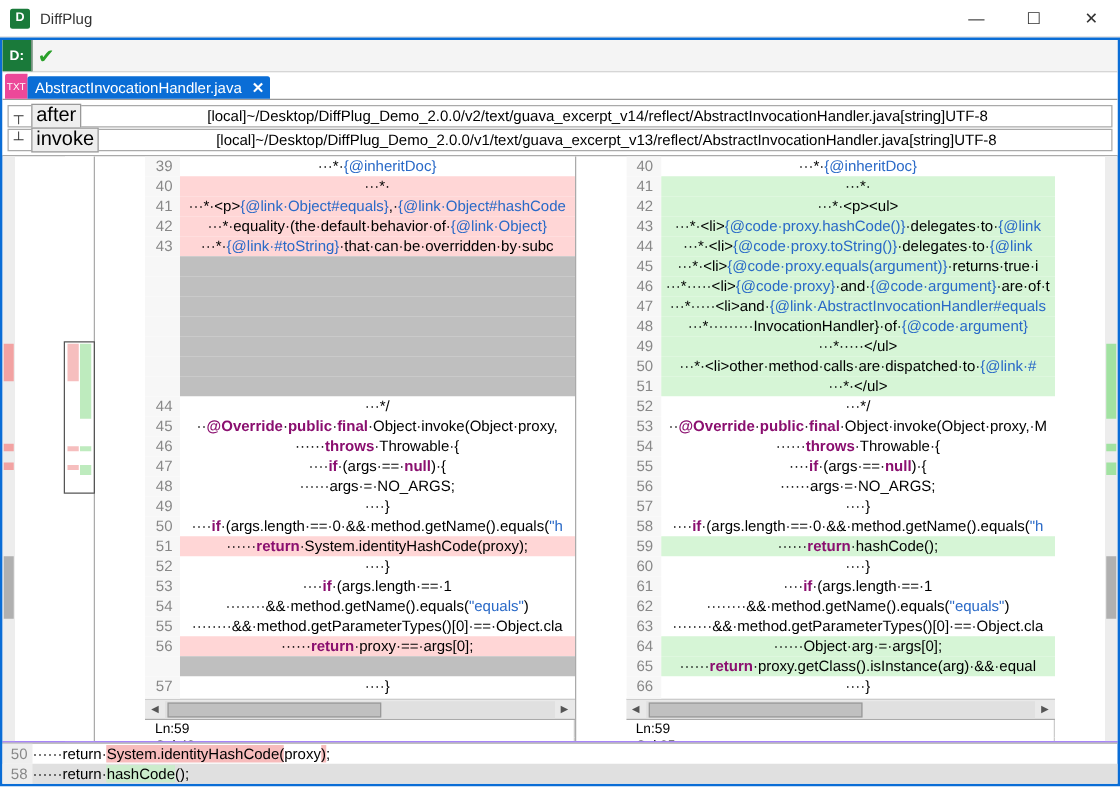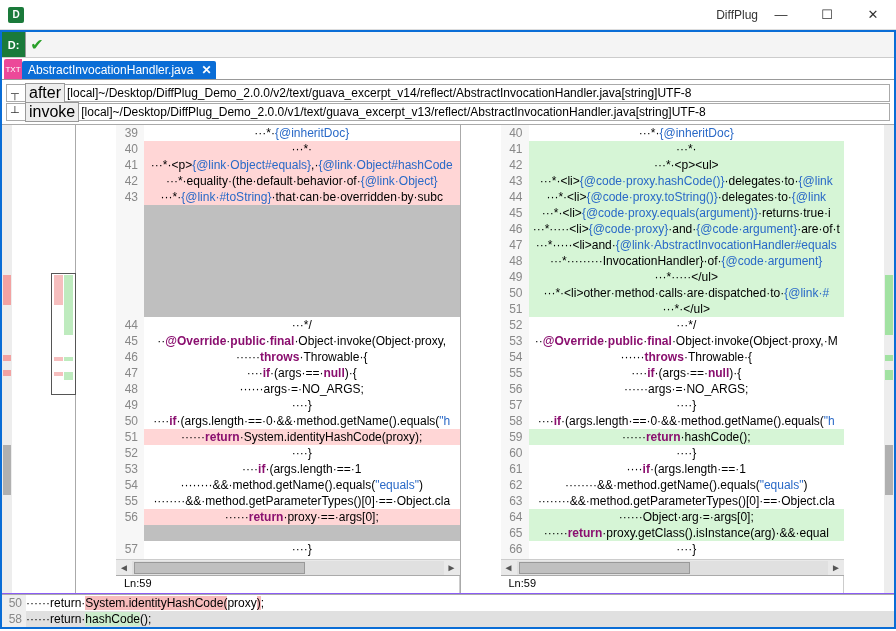--- a/index.html
+++ b/index.html
@@ -1,40 +1,40 @@
 <!DOCTYPE html>
 <html><head>
 <meta charset="utf-8">
 <style>
 * { box-sizing: border-box; margin: 0; padding: 0; font-family: "Segoe UI", Tahoma, sans-serif; }
 body { width: 896px; height: 631px; background: #fff; overflow: hidden; }
 
 .titlebar { height: 30px; background: #fff; display: flex; align-items: center; padding-left: 8px; border-bottom: 1px solid #ddd; }
 .titlebar .icon { width: 16px; height: 16px; background: #1a7a3a; border-radius: 2px; display:flex; align-items:center; justify-content:center; color:#fff; font-size:10px; font-weight:bold; }
-.titlebar .title { margin-left: 8px; font-size: 12px; color: #333; flex: 1; text-align: right; }
+.titlebar .title { margin-left: 8px; font-size: 12px; color: #333; flex: 1; }
 .titlebar .winbtns { display: flex; }
 .titlebar .winbtn { width: 46px; height: 30px; display:flex; align-items:center; justify-content:center; font-size:13px; color:#333; }
 
 .outer { border: 2px solid #0a6dd6; height: 599px; display:flex; flex-direction:column; }
 
 .pathbar { display:flex; align-items:stretch; border-bottom:1px solid #ccc; background:#f4f4f4; height:26px; }
 .pathbar .dicon { width:24px; background:#1a7a3a; color:#fff; display:flex; align-items:center; justify-content:center; font-weight:bold; font-size:11px; border-right:1px solid #999; }
 .pathbar input { flex:1; border:1px solid #999; margin:2px; padding:2px 6px; font-size:12px; font-family: "Segoe UI", sans-serif; }
 .pathbar .check { width:22px; display:flex; align-items:center; justify-content:center; color:#2aa02a; font-size:16px; }
 
 .tabbar { background:#fff; border-bottom:1px solid #999; height:22px; display:flex; align-items:flex-end; }
 .tabbar .ticon { width:18px; height:20px; background:#ec4899; color:#fff; font-size:8px; display:flex;align-items:center;justify-content:center; margin-left:2px; border-radius:2px 0 0 0;}
 .tab { background:#0a6dd6; color:#fff; padding:2px 4px 2px 6px; font-size:12px; display:flex; align-items:center; border-radius:2px 2px 0 0; }
 .tab .x { margin-left:8px; font-weight:bold; }
 
 .filebar { padding:4px 4px 2px 4px; background:#fff; }
 .filebar .row { display:flex; align-items:center; border:1px solid #aaa; background:#fff; margin-bottom:1px; font-size:12px; height:18px; }
 .filebar .glyph { width:16px; display:flex; justify-content:center; font-size:11px; color:#333;}
 .filebar .badge { background:#eee; border:1px solid #999; padding:0 3px; font-size:16px; margin:0 2px;}
-.filebar .path { flex:1; white-space:nowrap; overflow:hidden; }
+.filebar .path { flex:1; white-space:nowrap; overflow:hidden;text-align:center; }
 
 .diffarea { flex:1; display:flex; overflow:hidden; border-top:1px solid #aaa; border-bottom:1px solid #8b5cf6;gap:40px;}
 .minimap { width:10px; background:#ededed; position:relative; }
 .minimap .stripe { position:absolute; left:1px; right:1px; }
 .overview { width:24px; background:#fff; border-right:1px solid #aaa; position:relative; }
 .overview .viewport { position:absolute; left:-1px; right:-1px; border:1px solid #555; background:rgba(255,255,255,.3);}
 .overview .ostripe { position:absolute; left:2px; right:2px; height:4px; }
 
 .pane { flex:1; display:flex; flex-direction:column; overflow:hidden; position:relative; }
 .pane.left { border-right:1px solid #aaa;}

